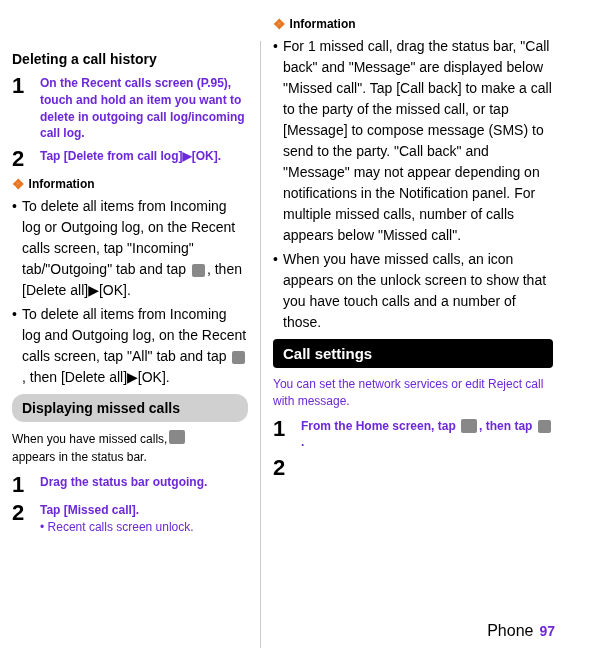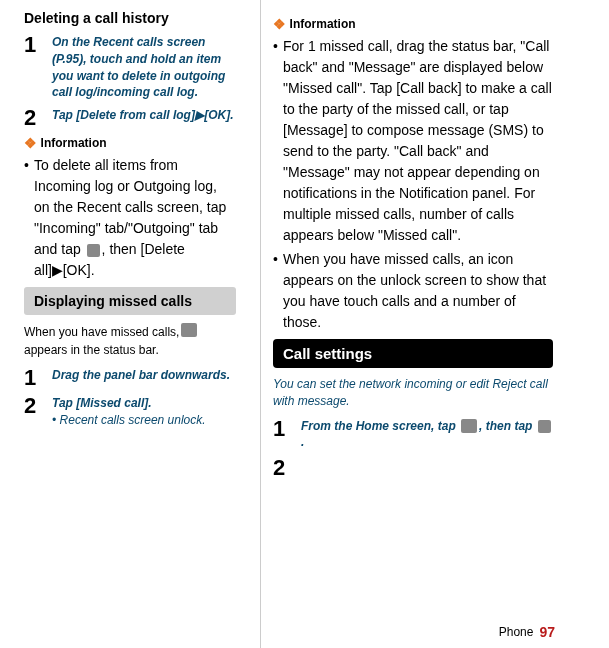--- a/index.html
+++ b/index.html
@@ -8,22 +8,23 @@
       font-size: 12px;
       background: #fff;
       width: 609px;
       height: 648px;
       overflow: hidden;
       display: flex;
     }
 
     .left-column {
       width: 261px;
-      padding: 10px 24px;
+      padding: 10px 12px;
       border-right: 1px solid #ccc;
+      margin-top: 41px;
     }
 
     .right-column {
       width: 304px;
       padding: 10px 12px;
       position: relative;
     }
 
     .section-title {
       font-size: 14px;
@@ -42,23 +43,22 @@
       font-size: 22px;
       font-weight: bold;
       color: #000;
       min-width: 22px;
       line-height: 1;
       margin-right: 6px;
     }
 
     .step-text {
       font-size: 12px;
-      color: #0c4a6e;
+      color: #6d28d9;
       line-height: 1.4;
-      font-style: italic;
     }
 
     .step-text strong {
       font-weight: bold;
     }
 
     .info-section {
       margin-top: 6px;
       margin-bottom: 6px;
     }
@@ -96,21 +96,21 @@
     }
 
     .info-body ul li::before {
       content: "•";
       position: absolute;
       left: 0;
     }
 
     .grey-box {
       background: #d0d0d0;
-      border-radius: 3px;
+      border-radius: 12px;
       padding: 6px 10px;
       margin-bottom: 8px;
     }
 
     .grey-box-title {
       font-size: 14px;
       font-weight: bold;
       color: #000;
     }
 
@@ -140,28 +140,28 @@
     .page-footer {
       position: absolute;
       bottom: 8px;
       right: 10px;
       display: flex;
       align-items: center;
       gap: 6px;
     }
 
     .page-footer-label {
-      font-size: 12px;
+      font-size: 16px;
       color: #000;
     }
 
     .page-footer-number {
       font-size: 14px;
       font-weight: bold;
-      color: #b91c1c;
+      color: #6d28d9;
     }
 
     .icon-box {
       display: inline-block;
       width: 16px;
       height: 14px;
       background: #888;
       border-radius: 2px;
       vertical-align: middle;
       margin: 0 2px;
@@ -199,36 +199,37 @@
   </div>
 
   <div class="info-section">
     <div class="info-header">
       <span class="diamond">❖</span>
       <span>Information</span>
     </div>
     <div class="info-body">
       <ul>
         <li>To delete all items from Incoming log or Outgoing log, on the Recent calls screen, tap "Incoming" tab/"Outgoing" tab and tap <span class="icon-box-small"></span>, then [Delete all]▶[OK].</li>
+        <li>To delete all items from Incoming log and Outgoing log, on the Recent calls screen, tap "All" tab and tap <span class="icon-box-small"></span>, then [Delete all]▶[OK].</li>
       </ul>
     </div>
   </div>
 
   <div class="grey-box">
     <div class="grey-box-title">Displaying missed calls</div>
   </div>
 
   <div class="missed-calls-text">
     When you have missed calls, <span class="icon-box"></span> appears in the status bar.
   </div>
 
   <div class="step">
     <div class="step-number">1</div>
     <div class="step-text">
-      <strong>Drag the panel bar downwards.</strong>
+      <strong>Drag the status bar outgoing.</strong>
     </div>
   </div>
 
   <div class="step">
     <div class="step-number">2</div>
     <div class="step-text">
       <strong>Tap [Missed call].</strong><br>
       <span>• <span>Recent calls screen unlock.</span></span>
     </div>
   </div>
@@ -245,21 +246,21 @@
         <li>For 1 missed call, drag the status bar, "Call back" and "Message" are displayed below "Missed call". Tap [Call back] to make a call to the party of the missed call, or tap [Message] to compose message (SMS) to send to the party. "Call back" and "Message" may not appear depending on notifications in the Notification panel. For multiple missed calls, number of calls appears below "Missed call".</li>
         <li>When you have missed calls, an icon appears on the unlock screen to show that you have touch calls and a number of those.</li>
       </ul>
     </div>
   </div>
 
   <div class="cyan-box">
     <div class="cyan-box-title">Call settings</div>
   </div>
 
-  <div class="step-text" style="margin-bottom:8px;">You can set the network incoming or edit Reject call with message.</div>
+  <div class="step-text" style="margin-bottom:8px;">You can set the network services or edit Reject call with message.</div>
 
   <div class="step">
     <div class="step-number">1</div>
     <div class="step-text">
       <strong>From the Home screen, tap <span class="icon-box"></span>, then tap <span class="icon-box-small"></span>.</strong>
     </div>
   </div>
 
   <div class="step">
     <div class="step-number">2</div>

